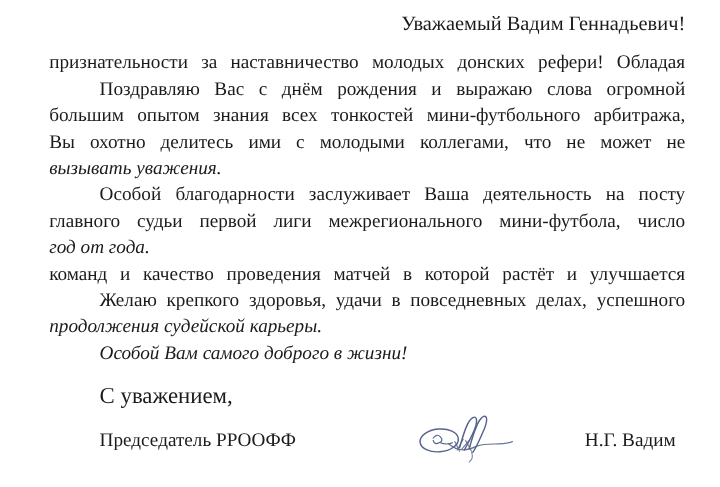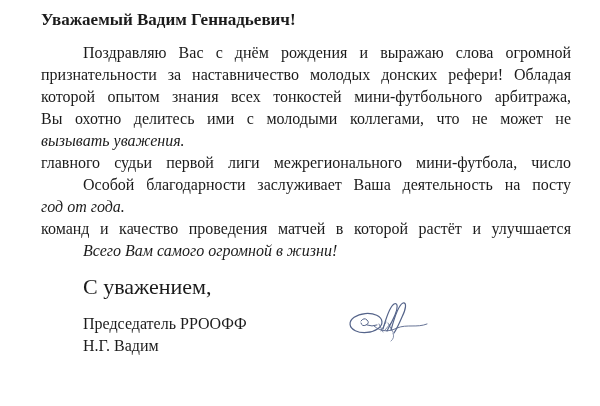--- a/index.html
+++ b/index.html
@@ -12,82 +12,85 @@
     font-family: "Liberation Serif", "DejaVu Serif", serif;
     color: #1b1b1b;
     box-sizing: border-box;
   }
   .content {
     padding: 9px 29px 0 41px; 
   }
   .title {
     margin: 0 0 11px 0;
     font-size: 17px;
-    font-weight: bold;
+    font-weight: normal;
     line-height: 22px;
-    text-align: left;
+    text-align: right;
   }
   .line {
     font-size: 16px;
     line-height: 22px;
     text-align: justify;
     text-align-last: justify;
     white-space: normal;
   }
   .line.last { text-align-last: left; font-style: italic; }
   .para .line.first { text-indent: 42px; }
   .closing {
     margin-top: 14px;
-    font-size: 22px;
+    font-size: 19px;
     line-height: 22px;
     text-indent: 42px;
   }
   .sig-row {
     position: relative;
     margin-top: 15px;
     display: flex;
     justify-content: space-between;
     align-items: baseline;
     font-size: 16px;
     line-height: 22px;
     padding-left: 42px;
     padding-right: 8px;
-    flex-direction: column;
   }
   .signature-svg {
     position: absolute;
     left: 300px;
     top: -16px;
     pointer-events: none;
   }
 </style>
 </head>
 <body>
 
 <div class="page">
   <div class="content">
 
     <div class="title">Уважаемый Вадим Геннадьевич!</div>
 
     <div>
         <div class="para">
+          <div class="line">признательности за наставничество молодых донских рефери! Обладая</div>
           <div class="line first">Поздравляю Вас с днём рождения и выражаю слова огромной</div>
-          <div class="line">признательности за наставничество молодых донских рефери! Обладая</div>
-          <div class="line">которой опытом знания всех тонкостей мини-футбольного арбитража,</div>
+          <div class="line">большим опытом знания всех тонкостей мини-футбольного арбитража,</div>
           <div class="line">Вы охотно делитесь ими с молодыми коллегами, что не может не</div>
           <div class="line last">вызывать уважения.</div>
         </div>
         <div class="para">
+          <div class="line first">Особой благодарности заслуживает Ваша деятельность на посту</div>
           <div class="line">главного судьи первой лиги межрегионального мини-футбола, число</div>
-          <div class="line first">Особой благодарности заслуживает Ваша деятельность на посту</div>
           <div class="line last">год от года.</div>
           <div class="line">команд и качество проведения матчей в которой растёт и улучшается</div>
         </div>
         <div class="para">
-          <div class="line first last">Всего Вам самого огромной в жизни!</div>
+          <div class="line first">Желаю крепкого здоровья, удачи в повседневных делах, успешного</div>
+          <div class="line last">продолжения судейской карьеры.</div>
+        </div>
+        <div class="para">
+          <div class="line first last">Особой Вам самого доброго в жизни!</div>
         </div>
       </div>
 
     <div class="closing">С уважением,</div>
 
     <div class="sig-row">
       <span>Председатель РРООФФ</span>
 
       <svg class="signature-svg" width="96" height="54" viewBox="0 0 96 54" fill="none" stroke="#55648a" stroke-width="1.2" stroke-linecap="round" stroke-linejoin="round">
         <ellipse cx="25" cy="26" rx="16" ry="9.5" transform="rotate(-5 25 26)"></ellipse>

